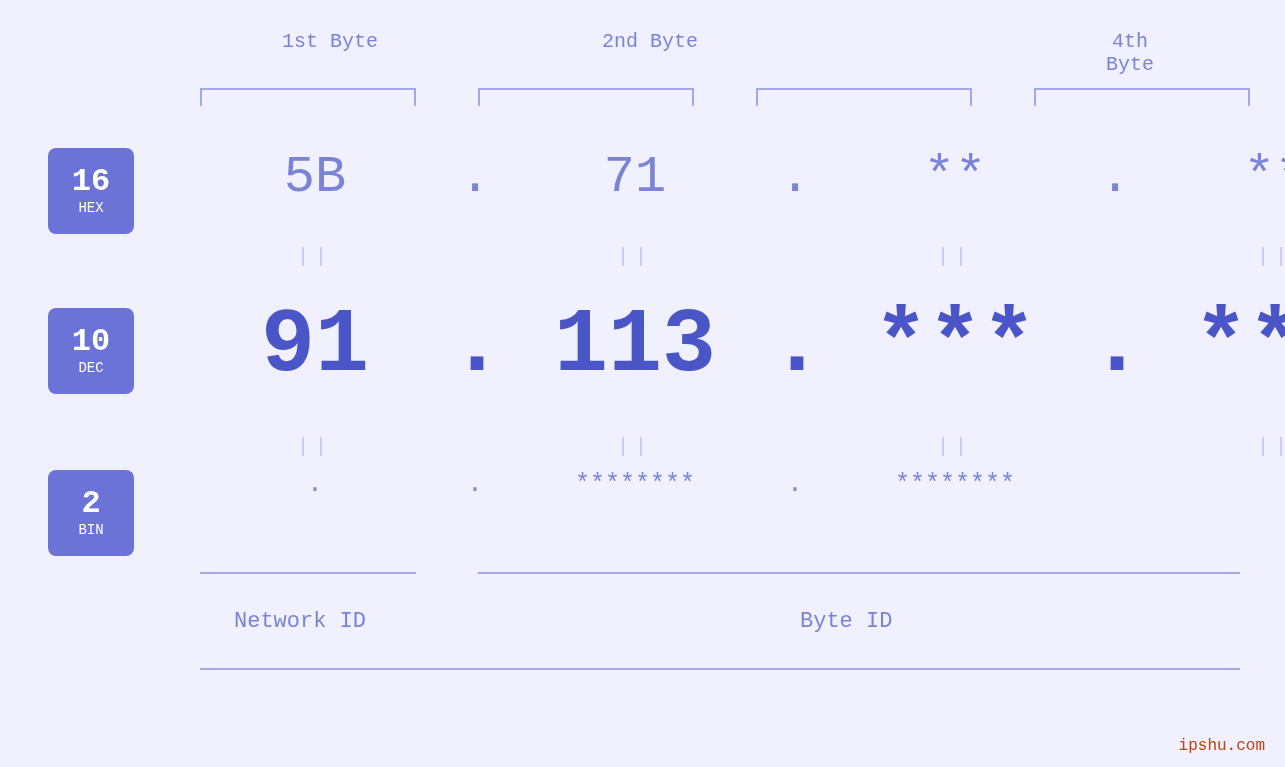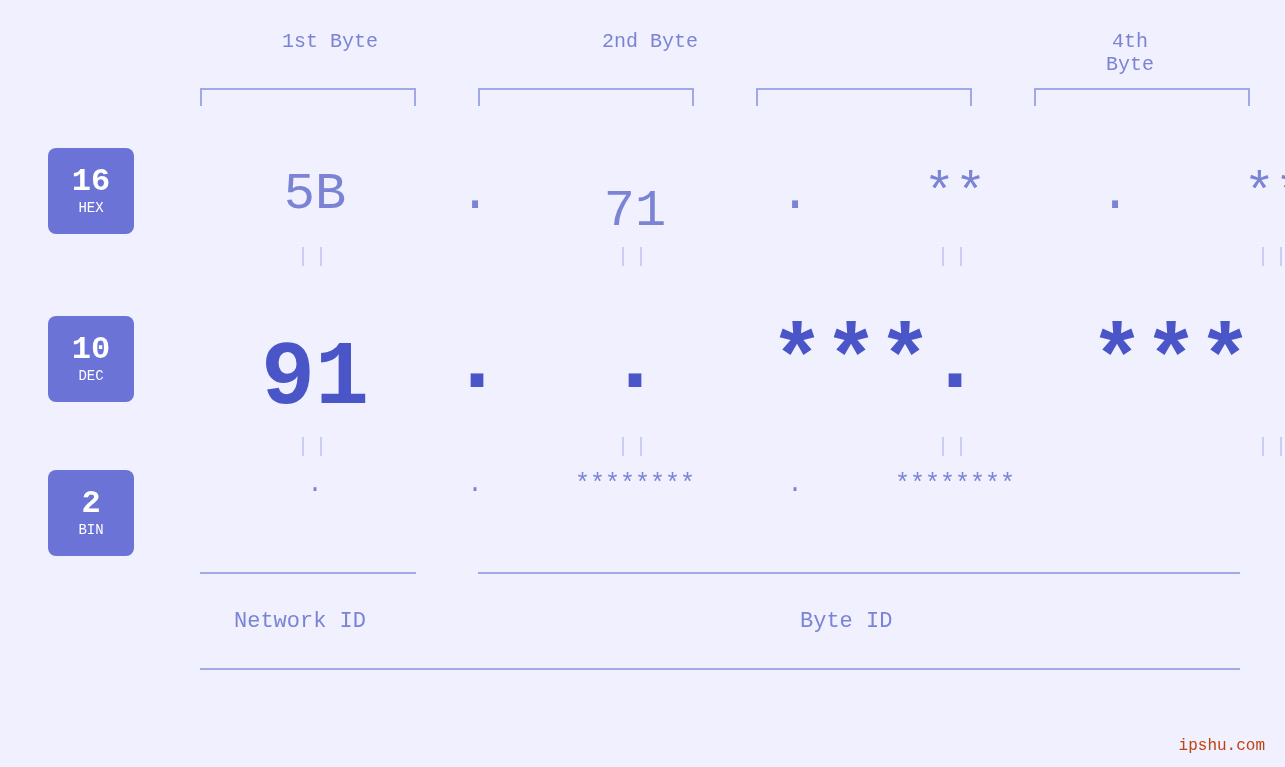--- a/index.html
+++ b/index.html
@@ -33,21 +33,21 @@
       border-radius: 8px;
       background-color: #6b74d6;
       display: flex;
       flex-direction: column;
       align-items: center;
       justify-content: center;
       color: white;
     }
 
     .badge-hex { top: 148px; }
-    .badge-dec { top: 316px; }
+    .badge-dec { top: 308px; }
     .badge-bin { top: 470px; }
 
     .badge-num {
       font-size: 32px;
       font-weight: bold;
       line-height: 1;
     }
 
     .badge-label {
       font-size: 14px;
@@ -198,21 +198,21 @@
   <div class="top-bracket tb-4"></div>
 
   <div class="base-badge badge-hex">
     <span class="badge-num">16</span>
     <span class="badge-label">HEX</span>
   </div>
 
   <div class="data-row hex-row-g">
     <div class="data-cell" style="color:#7b84d4; font-size:52px; font-family:'Courier New',monospace; text-align:center;">5B</div>
     <div class="sep-cell" style="color:#7b84d4; font-size:52px; font-family:'Courier New',monospace; text-align:center;">.</div>
-    <div class="data-cell" style="color:#7b84d4; font-size:52px; font-family:'Courier New',monospace; text-align:center;margin-top:34px;">71</div>
+    <div class="data-cell" style="color:#7b84d4; font-size:52px; font-family:'Courier New',monospace; text-align:center;">71</div>
     <div class="sep-cell" style="color:#7b84d4; font-size:52px; font-family:'Courier New',monospace; text-align:center;">.</div>
     <div class="data-cell" style="color:#7b84d4; font-size:52px; font-family:'Courier New',monospace; text-align:center;">**</div>
     <div class="sep-cell" style="color:#7b84d4; font-size:52px; font-family:'Courier New',monospace; text-align:center;">.</div>
     <div class="data-cell" style="color:#7b84d4; font-size:52px; font-family:'Courier New',monospace; text-align:center;">**</div>
   </div>
 
   <div class="eq-row-g" style="top:245px;">
     <div class="eq-text" style="color:#c0c8f0; font-size:20px; text-align:center; letter-spacing:6px; font-family:'Courier New',monospace;">||</div>
     <div></div>
     <div class="eq-text" style="color:#c0c8f0; font-size:20px; text-align:center; letter-spacing:6px; font-family:'Courier New',monospace;">||</div>
@@ -221,22 +221,23 @@
     <div></div>
     <div class="eq-text" style="color:#c0c8f0; font-size:20px; text-align:center; letter-spacing:6px; font-family:'Courier New',monospace;">||</div>
   </div>
 
   <div class="base-badge badge-dec">
     <span class="badge-num">10</span>
     <span class="badge-label">DEC</span>
   </div>
 
   <div class="data-row dec-row-g">
-    <div class="data-cell" style="color:#4a56c8; font-size:90px; font-weight:bold; font-family:'Courier New',monospace; text-align:center;margin-top:33px;">91</div>
+    <div class="data-cell" style="color:#4a56c8; font-size:90px; font-weight:bold; font-family:'Courier New',monospace; text-align:center;">91</div>
     <div class="sep-cell" style="color:#4a56c8; font-size:90px; font-weight:bold; font-family:'Courier New',monospace; text-align:center;">.</div>
+    <div class="data-cell" style="color:#4a56c8; font-size:90px; font-weight:bold; font-family:'Courier New',monospace; text-align:center;">113</div>
     <div class="sep-cell" style="color:#4a56c8; font-size:90px; font-weight:bold; font-family:'Courier New',monospace; text-align:center;">.</div>
     <div class="data-cell" style="color:#4a56c8; font-size:90px; font-weight:bold; font-family:'Courier New',monospace; text-align:center;">***</div>
     <div class="sep-cell" style="color:#4a56c8; font-size:90px; font-weight:bold; font-family:'Courier New',monospace; text-align:center;">.</div>
     <div class="data-cell" style="color:#4a56c8; font-size:90px; font-weight:bold; font-family:'Courier New',monospace; text-align:center;">***</div>
   </div>
 
   <div class="eq-row-g" style="top:435px;">
     <div class="eq-text" style="color:#c0c8f0; font-size:20px; text-align:center; letter-spacing:6px; font-family:'Courier New',monospace;">||</div>
     <div></div>
     <div class="eq-text" style="color:#c0c8f0; font-size:20px; text-align:center; letter-spacing:6px; font-family:'Courier New',monospace;">||</div>

